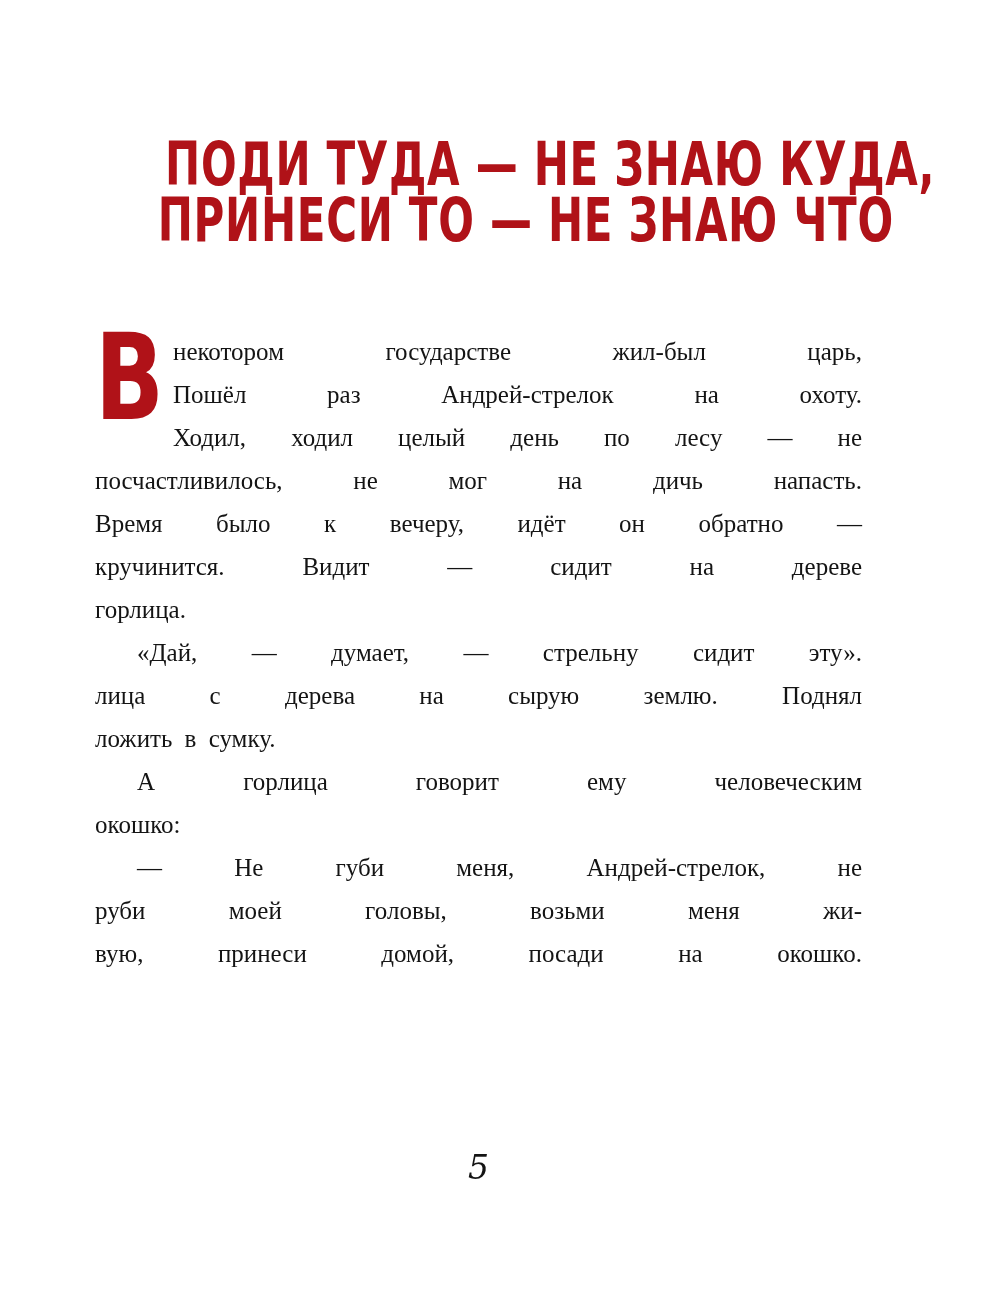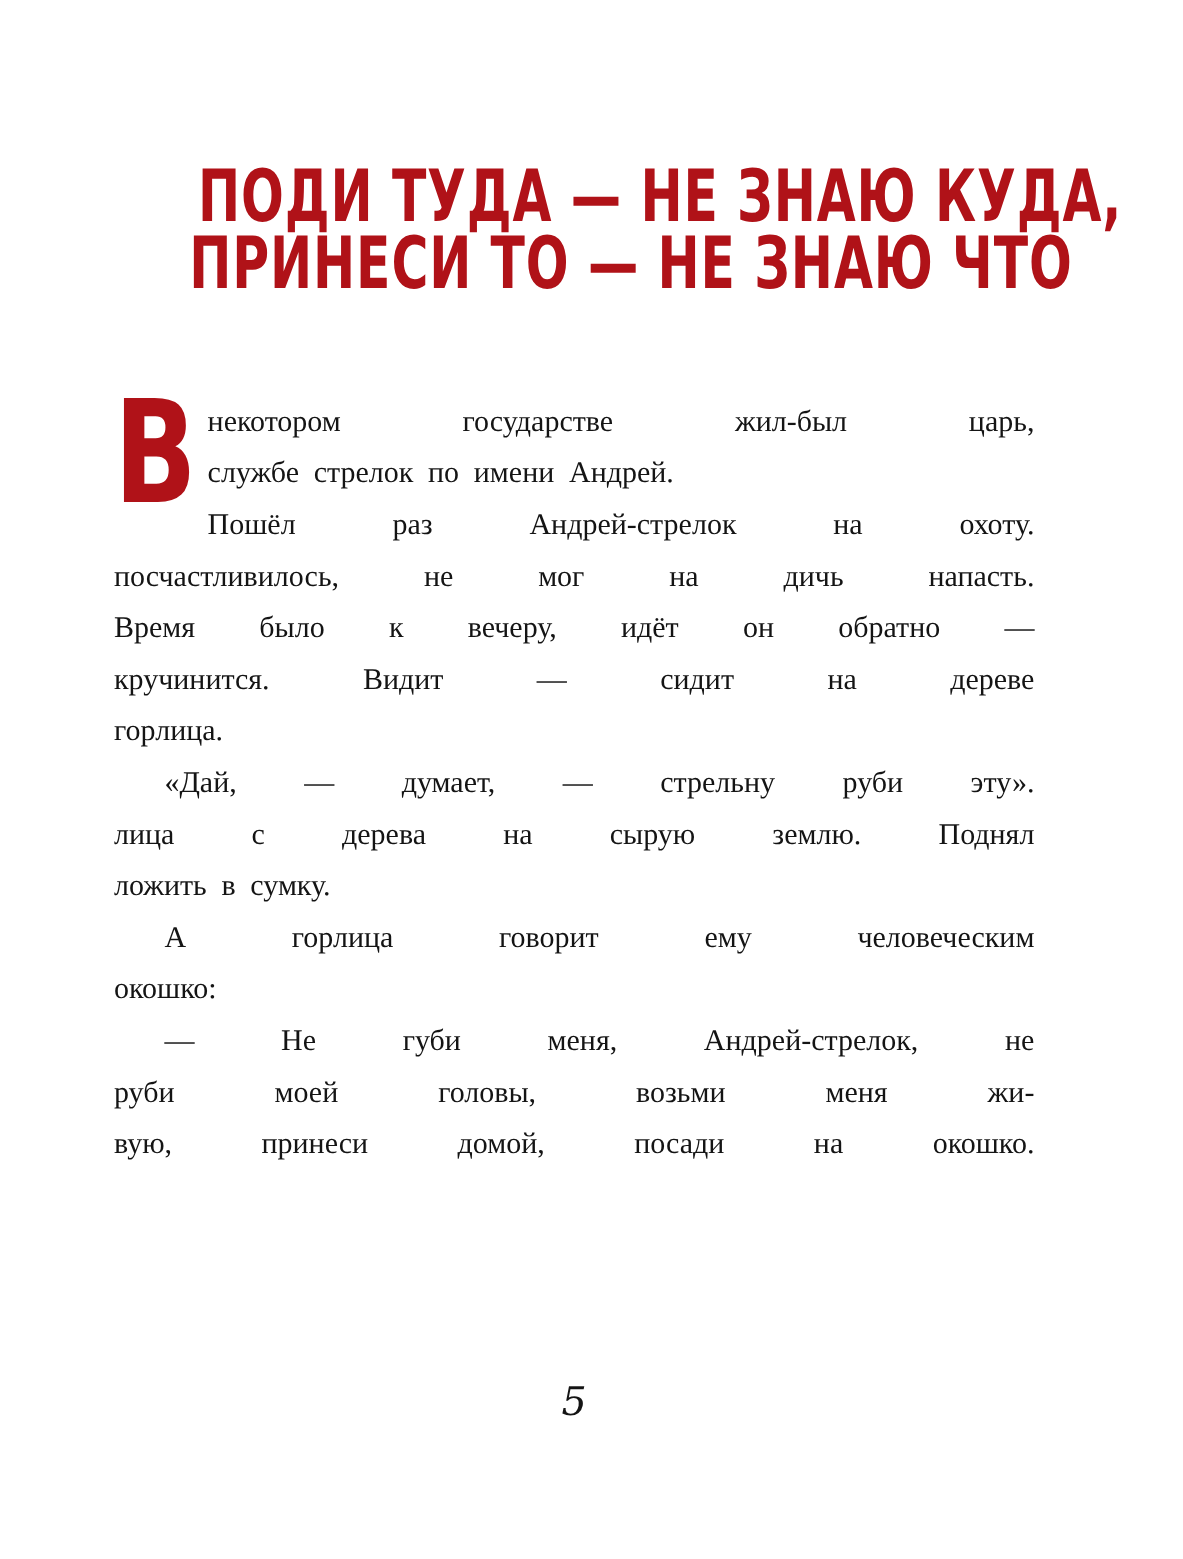--- a/index.html
+++ b/index.html
@@ -104,27 +104,27 @@
     <span class="title-line"><span class="title-scale">ПОДИ ТУДА — НЕ ЗНАЮ КУДА,</span></span>
     <span class="title-line"><span class="title-scale">ПРИНЕСИ ТО — НЕ ЗНАЮ ЧТО</span></span>
   </h1>
 
   <div class="text-col">
     <div class="dropcap">
       <span class="dropcap-glyph">В</span>
     </div>
     <div>
         <div class="line">некотором государстве жил-был царь,</div>
-        <div class="line last">службе стрелок по имени Андрей.</div>
         <div class="line indent">Пошёл раз Андрей-стрелок на охоту.</div>
+        <div class="line">Ходил, ходил целый день по лесу — не</div>
         <div class="line">посчастливилось, не мог на дичь напасть.</div>
         <div class="line">Время было к вечеру, идёт он обратно —</div>
         <div class="line">кручинится. Видит — сидит на дереве</div>
         <div class="line last">горлица.</div>
-        <div class="line indent">«Дай, — думает, — стрельну руби эту».</div>
+        <div class="line indent">«Дай, — думает, — стрельну сидит эту».</div>
         <div class="line">лица с дерева на сырую землю. Поднял</div>
         <div class="line last">ложить в сумку.</div>
         <div class="line indent">А горлица говорит ему человеческим</div>
         <div class="line last">окошко:</div>
         <div class="line indent">— Не губи меня, Андрей-стрелок, не</div>
         <div class="line">руби моей головы, возьми меня жи-</div>
         <div class="line">вую, принеси домой, посади на окошко.</div>
       </div>
   </div>
 

